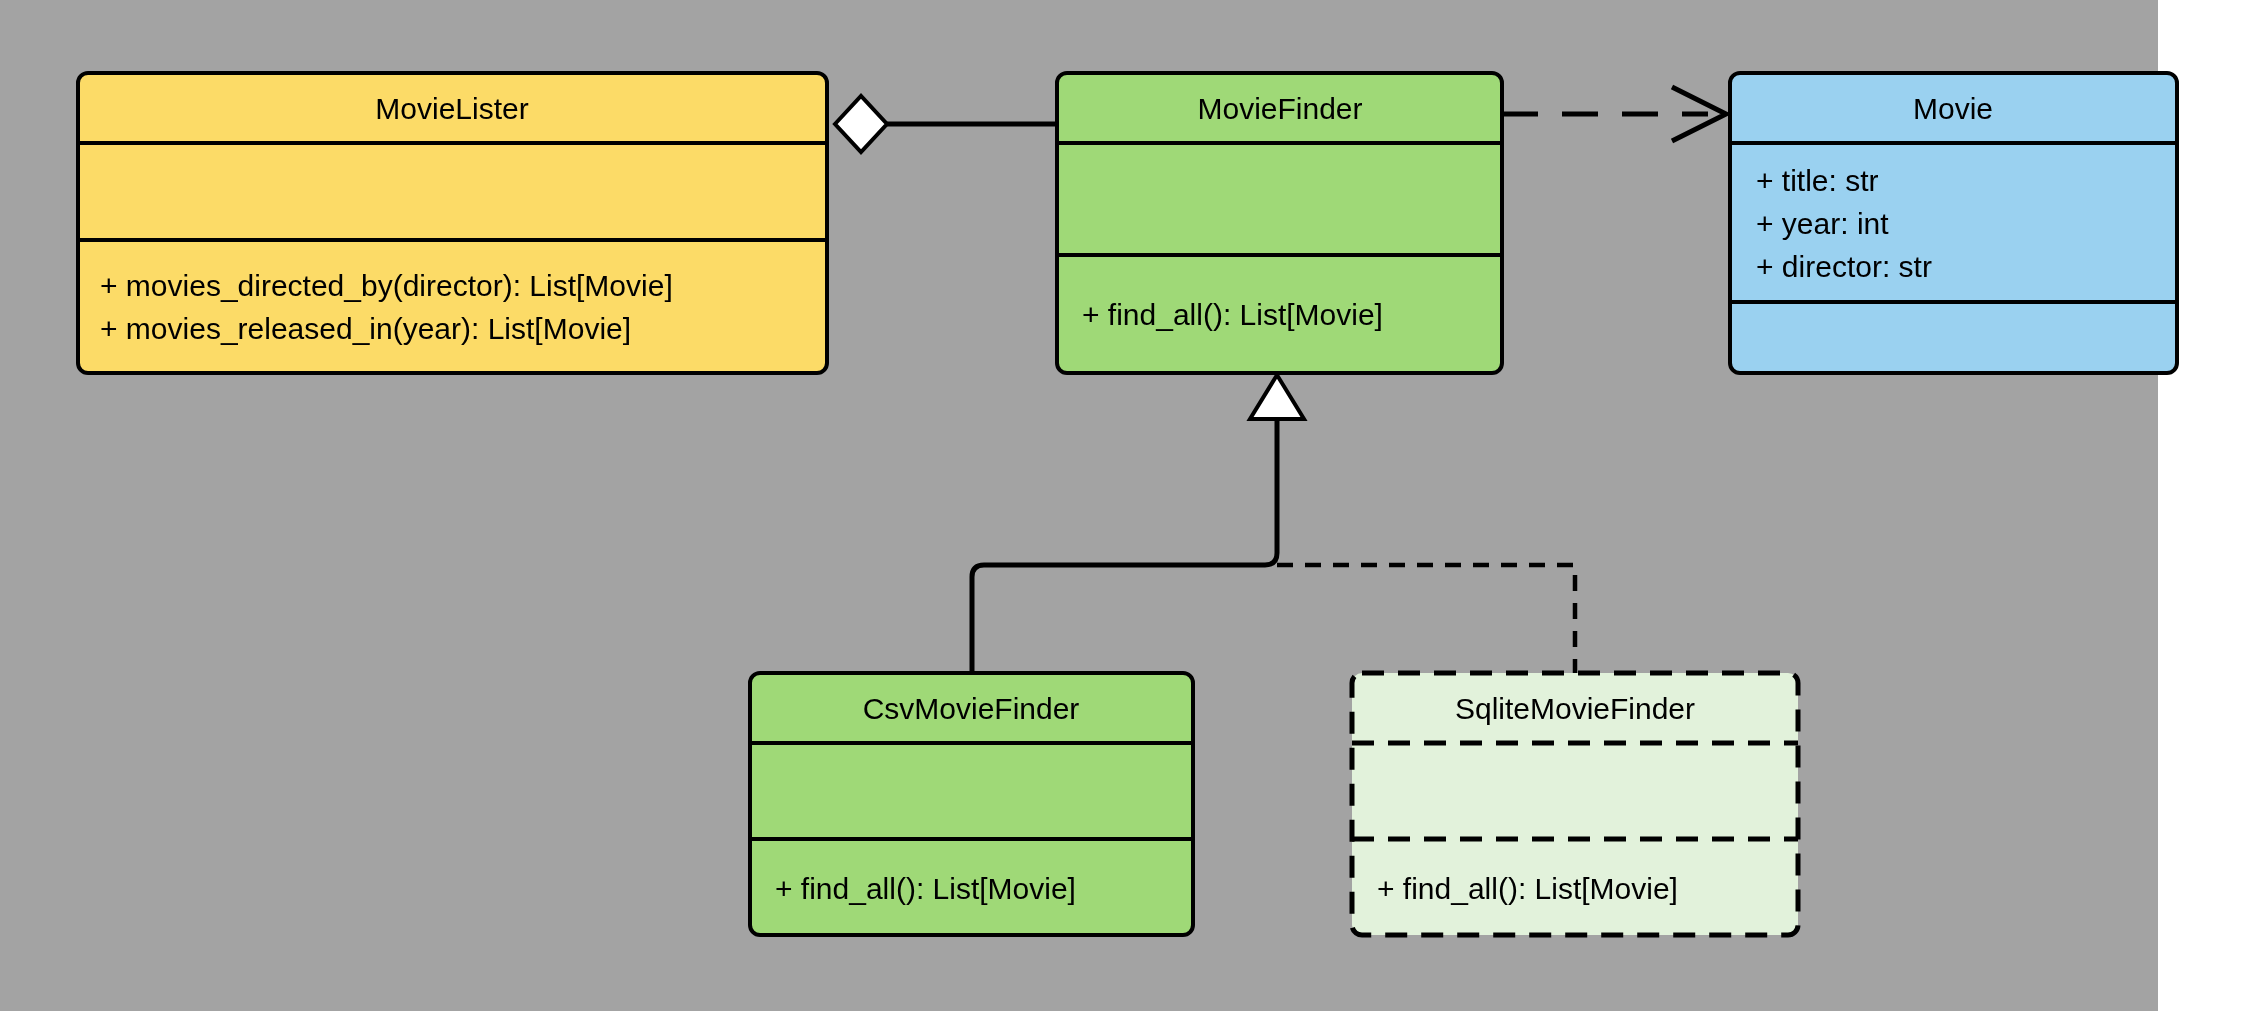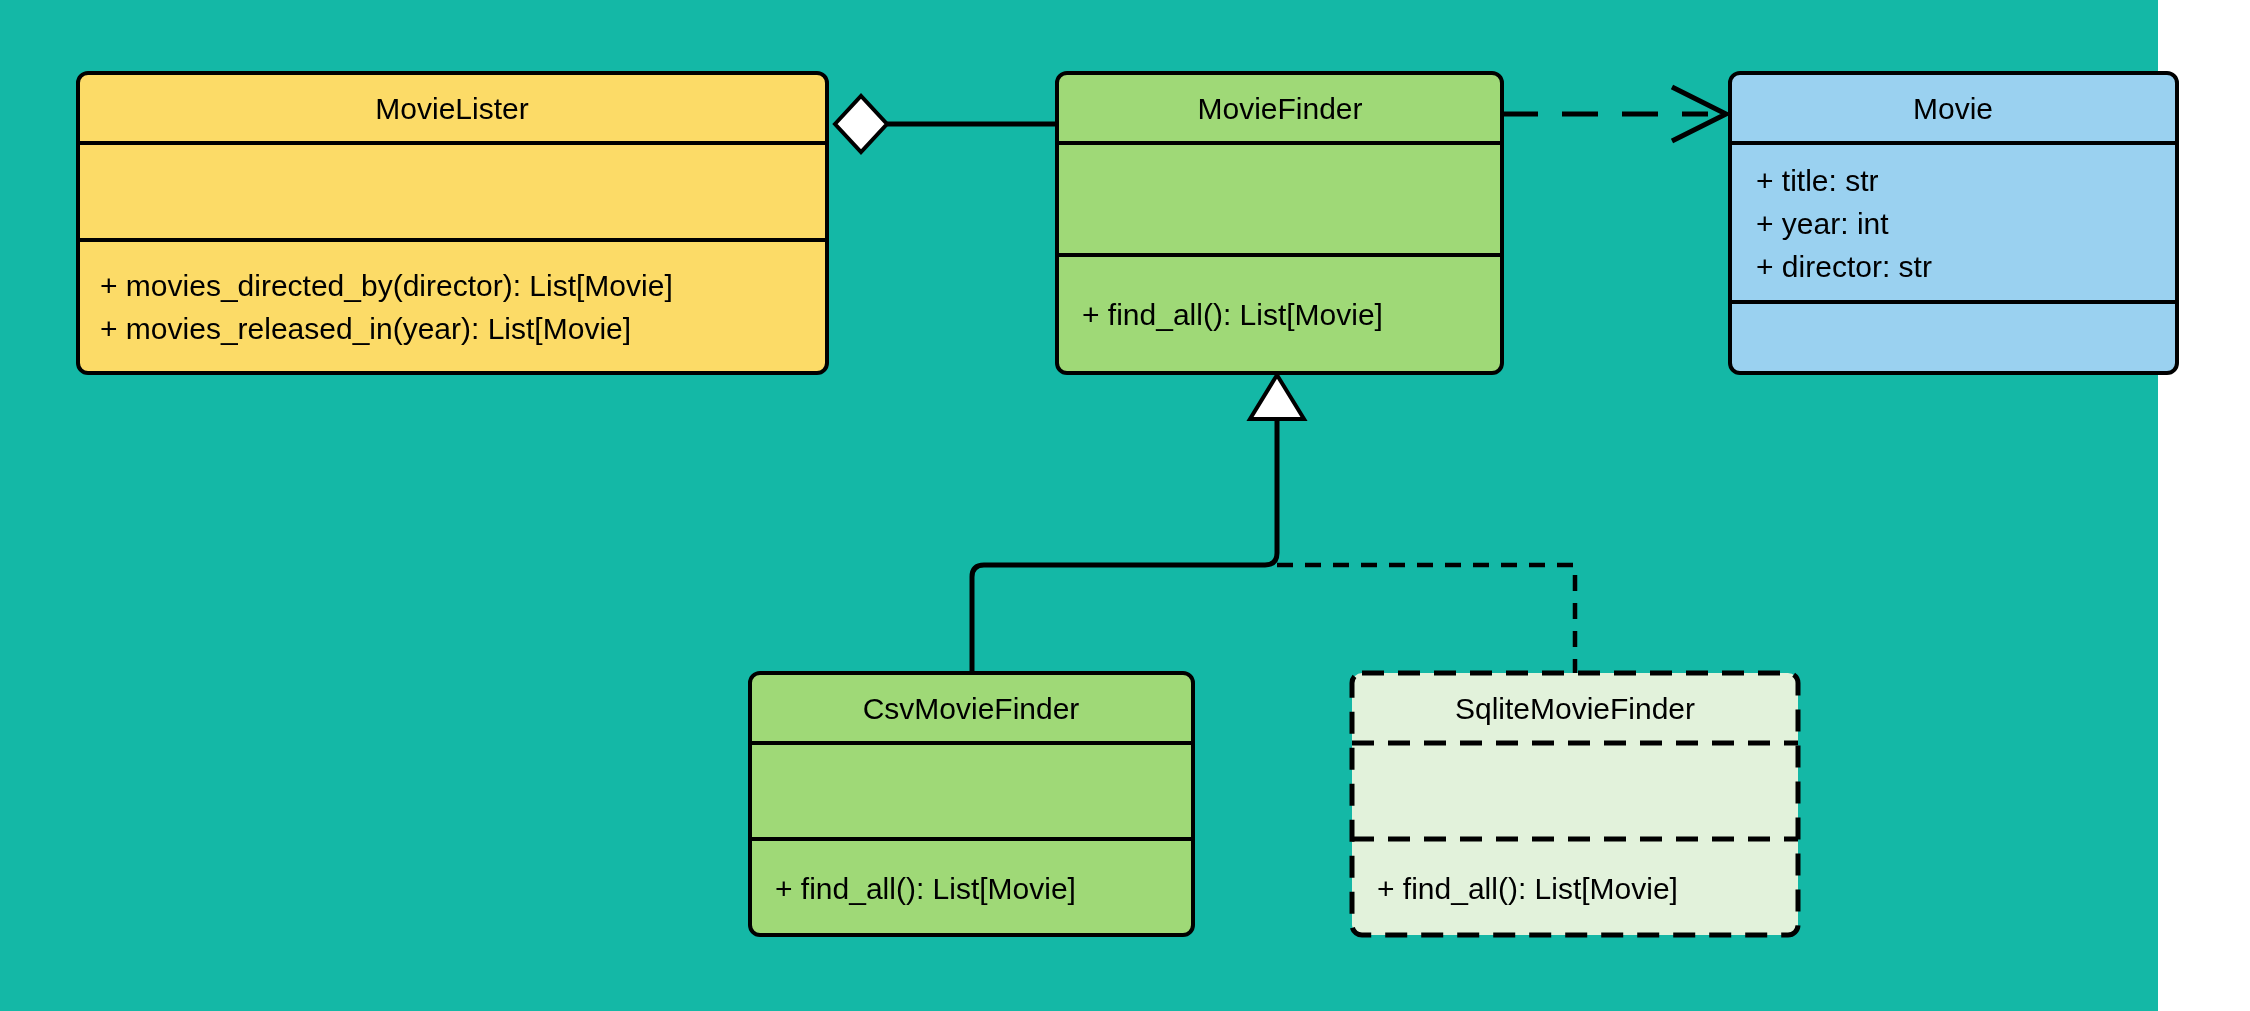--- a/index.html
+++ b/index.html
@@ -1,17 +1,17 @@
 <!DOCTYPE html>
 <html><head>
 <meta charset="utf-8">
 <title>UML Class Diagram</title>
 <style>
   html, body { margin: 0; padding: 0; background: #ffffff; }
-  .canvas-wrap { width: 2158px; height: 1011px; background: #14b8a6; }
+  .canvas-wrap { width: 2158px; height: 1011px; background: #a3a3a3; }
   svg { display: block; }
   svg text {
     font-family: "Liberation Sans", sans-serif;
     fill: #000000;
     font-size: 30px;
   }
   .title-text { text-anchor: middle; }
   .member-text { text-anchor: start; }
   .box { stroke: #000000; stroke-width: 4; }
   .divider { stroke: #000000; stroke-width: 4; }

